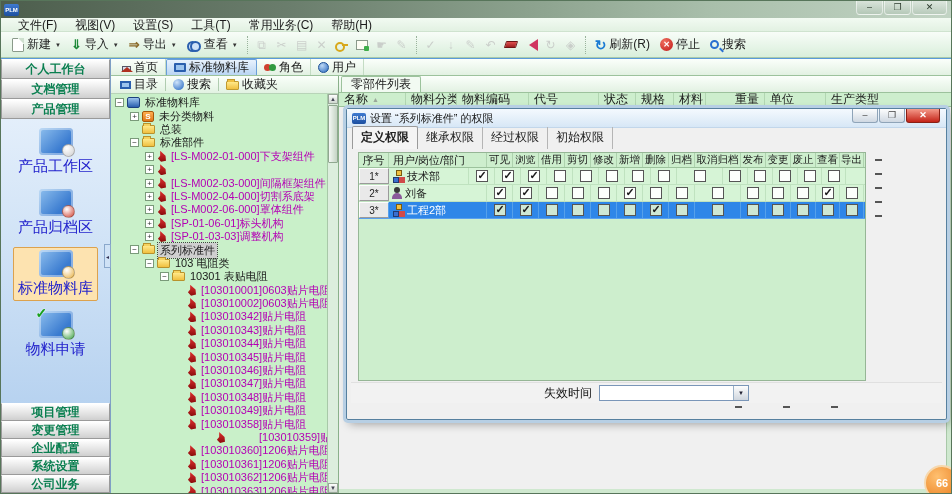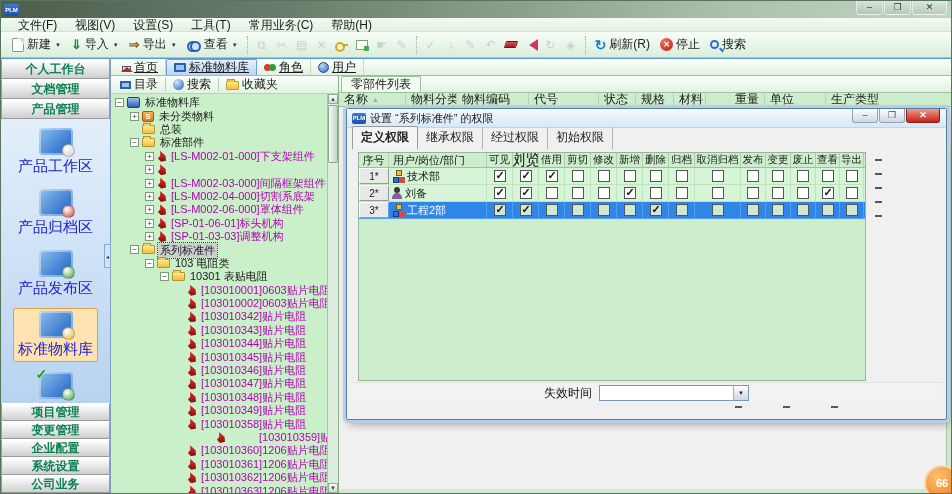--- a/index.html
+++ b/index.html
@@ -62,21 +62,21 @@
   .sc.sel { background:#fde3b0; border-color:#dca24e; border-radius:2px; }
   .sc-icon { width:34px; height:27px; border-radius:4px; background:linear-gradient(135deg,#8fc0ee,#3a7bd0 70%);
     box-shadow:inset 0 0 0 2px rgba(255,255,255,.4); position:relative; margin-bottom:2px; }
   .sc-icon::after { content:""; position:absolute; right:-2px; bottom:-2px; width:11px; height:11px; border-radius:50%;
     background:radial-gradient(circle at 35% 30%, #fff, var(--dot)); border:1px solid rgba(0,0,0,.25); }
   .sc-icon.chk::before { content:"✓"; position:absolute; left:-3px; top:-6px; color:#16a01a; font-weight:bold; font-size:14px; text-shadow:0 0 2px #fff; }
   .sc-label { font-size:15px; color:#2222cc; }
   .splitter-btn { position:absolute; right:-1px; top:185px; width:7px; height:24px; background:#cfe2f6; border:1px solid #8aa8cc; font-size:6px; color:#335; display:flex; align-items:center; justify-content:center; }
   
   .main { flex:1; display:flex; flex-direction:column; min-width:0; }
-  .tabstrip { height:17px; background:linear-gradient(#fbfffb,#e2f1e2); border-bottom:1px solid #9cc29c; display:flex; align-items:stretch; padding-left:4px;text-decoration:underline; }
+  .tabstrip { height:17px; background:linear-gradient(#fbfffb,#e2f1e2); border-bottom:1px solid #9cc29c; display:flex; align-items:stretch; padding-left:4px; }
   .tab { display:flex; align-items:center; gap:3px; padding:0 7px; font-size:12px; border-right:1px solid #c4dcc4; }
   .tab.active { background:linear-gradient(#e8f2fd,#b9d5f3); border:1px solid #6a9fd8; border-bottom:none; border-radius:2px 2px 0 0; }
   .tab-ic { display:inline-block; }
   .ti-home { width:9px; height:6px; background:#d8e0ea; border:1px solid #556; position:relative; margin-top:3px; }
   .ti-home::before { content:""; position:absolute; left:-2px; top:-5px; border:5px solid transparent; border-bottom:5px solid #b03020; border-left-width:6px; border-right-width:6px; }
   .ti-monitor { width:12px; height:9px; background:#9cc4ee; border:2px solid #2a5fae; border-radius:1px; }
   .ti-roles { width:12px; height:10px; position:relative; }
   .ti-roles::before,.ti-roles::after { content:""; position:absolute; width:7px; height:7px; border-radius:50%; top:2px; }
   .ti-roles::before { left:0; background:#d04030; }
   .ti-roles::after { left:5px; background:#2f9a3f; }
@@ -257,24 +257,20 @@
         </div>
       <div class="sc-list" id="sb-shortcuts">
           <div class="sc">
             <div class="sc-icon" style="--dot: #cfcfcf;"></div>
             <div class="sc-label">产品工作区</div>
           </div>
           <div class="sc">
             <div class="sc-icon" style="--dot: #d04030;"></div>
             <div class="sc-label">产品归档区</div>
           </div>
-          <div class="sc">
-            <div class="sc-icon" style="--dot: #3aa040;"></div>
-            <div class="sc-label">产品发布区</div>
-          </div>
           <div class="sc sel">
             <div class="sc-icon" style="--dot: #e8b040;"></div>
             <div class="sc-label">标准物料库</div>
           </div>
           <div class="sc">
             <div class="sc-icon chk" style="--dot: #3aa040;"></div>
             <div class="sc-label">物料申请</div>
           </div>
         </div>
       <div class="sb-bottom" id="sb-bottom">
@@ -543,37 +539,37 @@
         <div class="dlg-tab active">定义权限</div>
         <div class="dlg-tab">继承权限</div>
         <div class="dlg-tab">经过权限</div>
         <div class="dlg-tab">初始权限</div>
       </div>
     <div class="dlg-grid" id="dlg-grid">
         <div class="g-header">
           <div class="g-hcell" style="width: 30px;">序号</div>
           <div class="g-hcell lft" style="width: 98px;">用户/岗位/部门</div>
           <div class="g-hcell" style="width: 26px; font-size: 10.5px;">可见</div>
-          <div class="g-hcell" style="width: 26px; font-size: 16px;">浏览</div>
+          <div class="g-hcell" style="width: 26px; font-size: 10px;">浏览</div>
           <div class="g-hcell" style="width: 26px; font-size: 10.5px;">借用</div>
           <div class="g-hcell" style="width: 26px; font-size: 10.5px;">剪切</div>
           <div class="g-hcell" style="width: 26px; font-size: 10.5px;">修改</div>
           <div class="g-hcell" style="width: 26px; font-size: 10.5px;">新增</div>
           <div class="g-hcell" style="width: 26px; font-size: 10.5px;">删除</div>
           <div class="g-hcell" style="width: 26px; font-size: 10.5px;">归档</div>
           <div class="g-hcell" style="width: 46px; font-size: 10.5px;">取消归档</div>
           <div class="g-hcell" style="width: 25px; font-size: 10.5px;">发布</div>
           <div class="g-hcell" style="width: 25px; font-size: 10.5px;">变更</div>
           <div class="g-hcell" style="width: 25px; font-size: 10.5px;">废止</div>
           <div class="g-hcell" style="width: 24px; font-size: 10.5px;">查看</div>
           <div class="g-hcell" style="width: 24px; font-size: 10.5px;">导出</div>
         </div>
         <div class="g-row">
           <div class="g-cell g-seq" style="width: 30px;">1*</div>
-          <div class="g-cell g-user" style="width: 98px;">
+          <div class="g-cell g-user" style="width: 80px;">
             <span class="io-org"></span>
             <span>技术部</span>
           </div>
           <div class="g-cell" style="width: 26px;">
             <div class="cb on"></div>
           </div>
           <div class="g-cell" style="width: 26px;">
             <div class="cb on"></div>
           </div>
           <div class="g-cell" style="width: 26px;">

